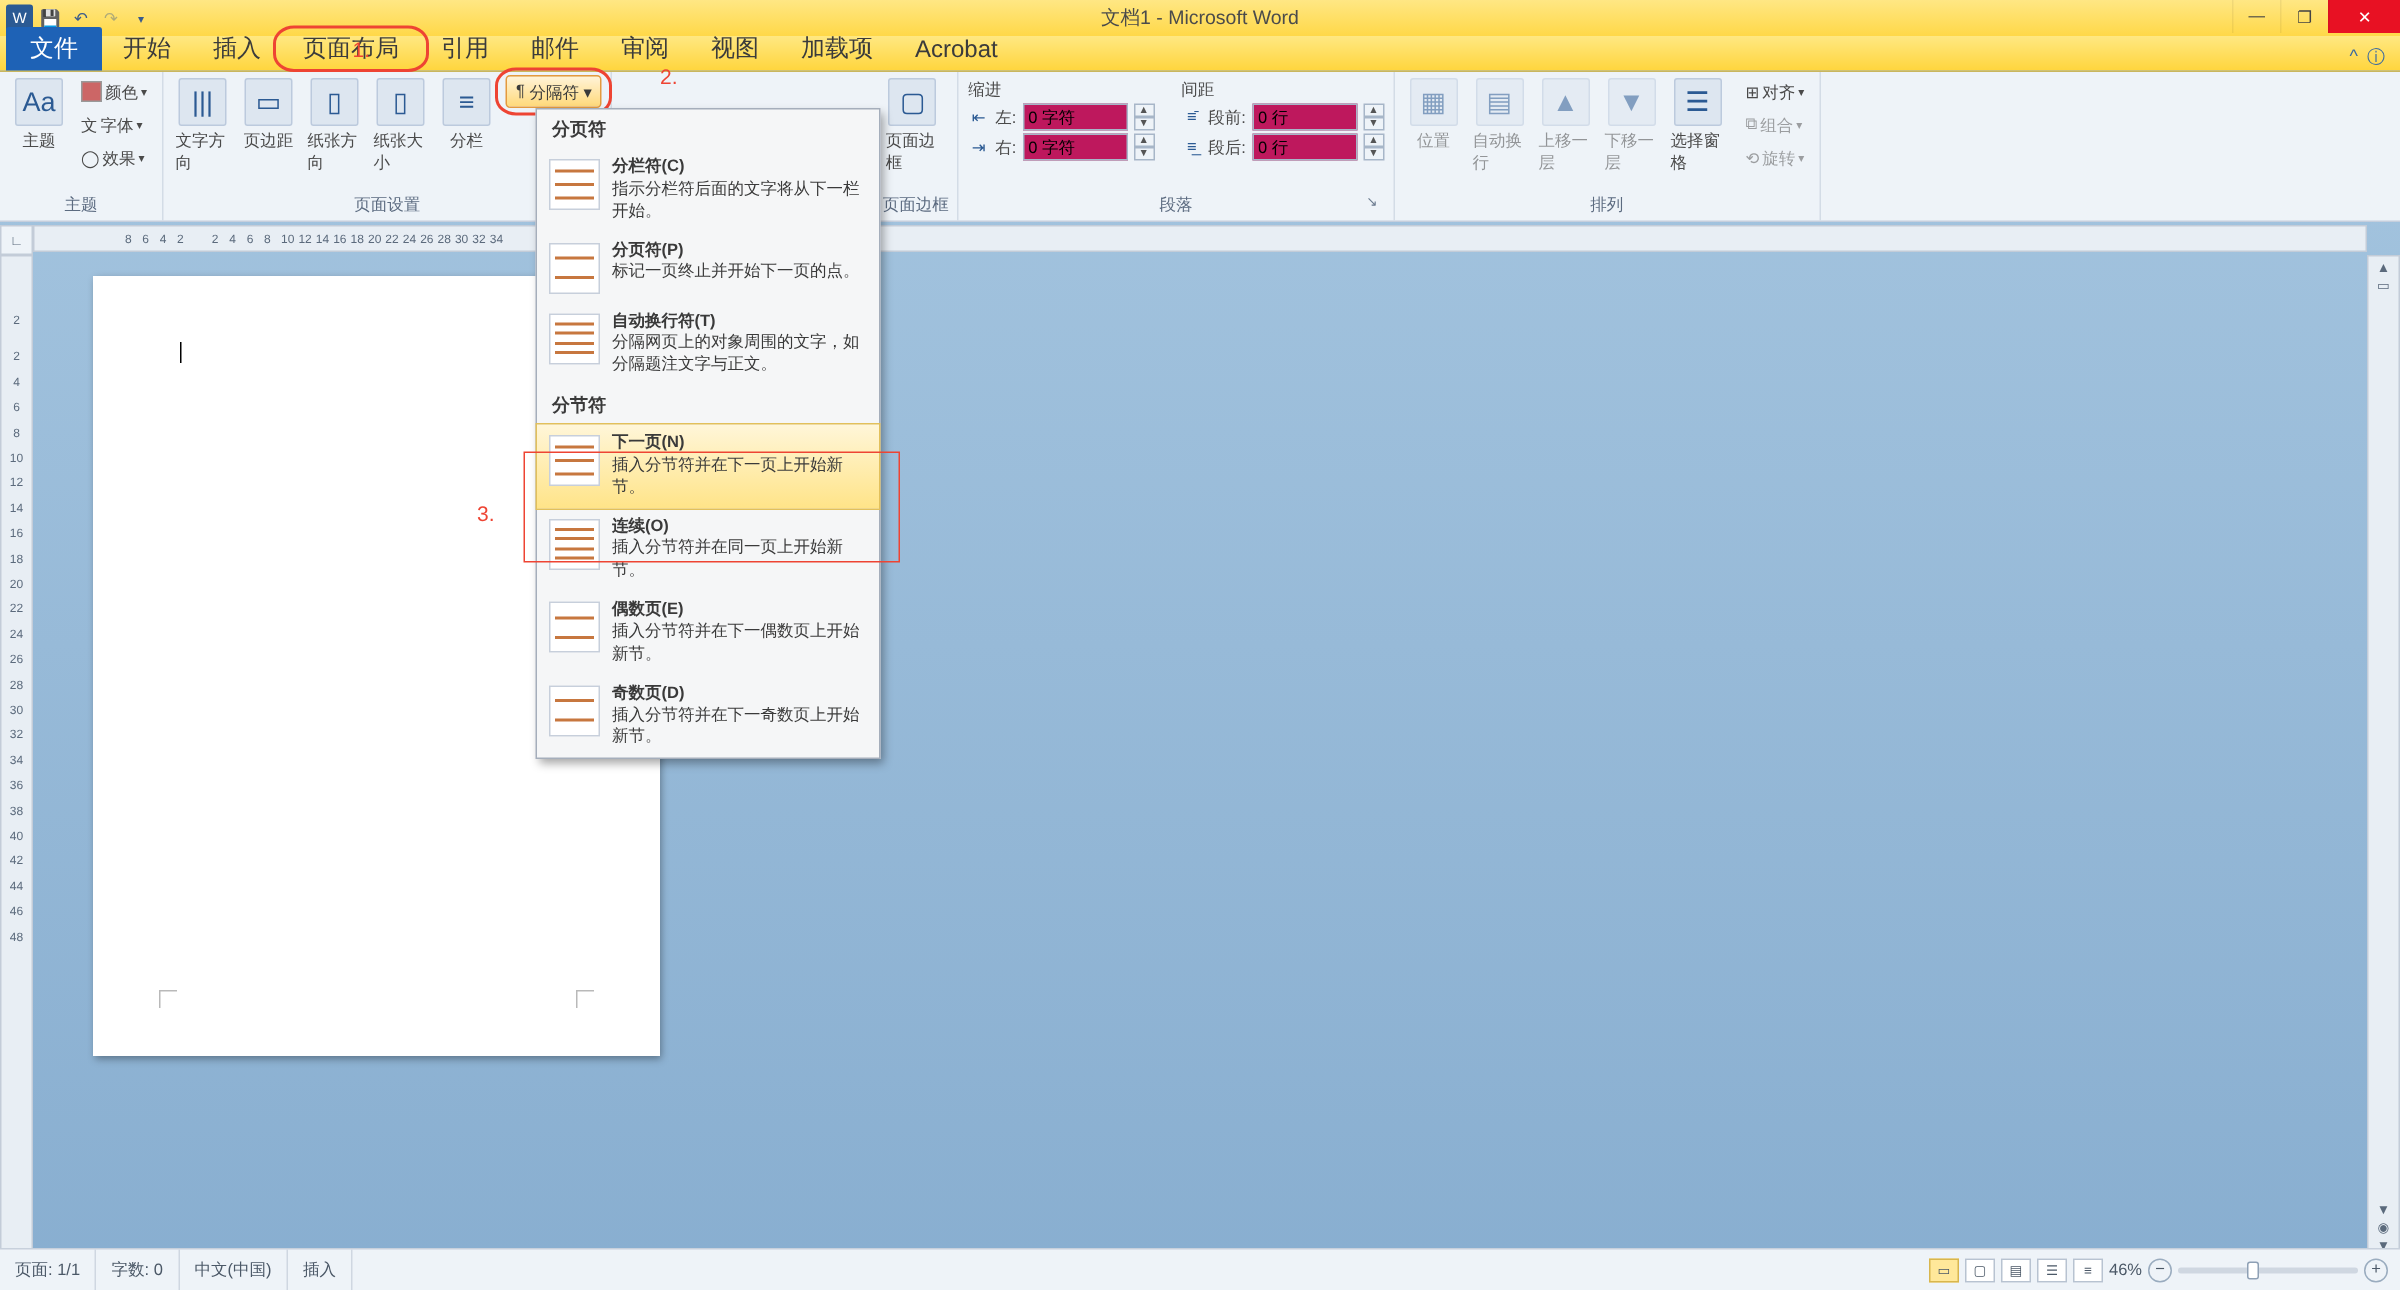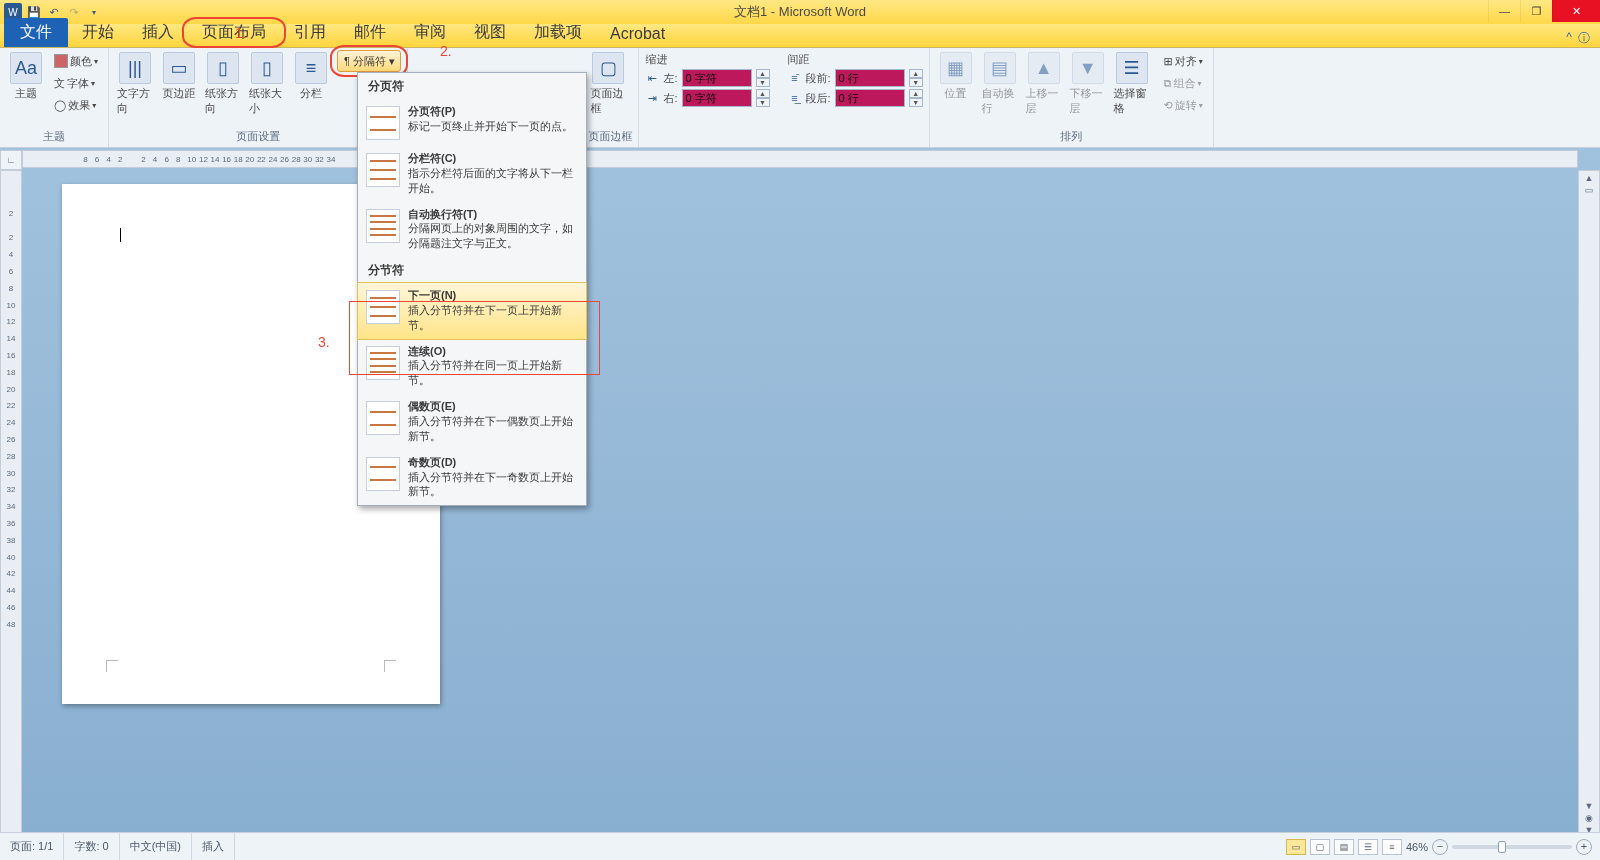--- a/index.html
+++ b/index.html
@@ -235,20 +235,21 @@
           <span class="ico">≡̲</span>
           <span>段后:</span>
           <input value="0 行" style="">
           <div class="spin-arrows">
               <span>▲</span>
               <span>▼</span>
             </div>
         </div>
       </div>
     </div>
+    <div class="group-label"><span>段落</span><span class="launcher">↘</span></div>
   </div>
 
   <div class="group">
     <div class="group-body">
       <div class="big-btn" style="opacity:.55">
           <div class="ico">▦</div>
           <span>位置</span>
         </div>
       <div class="big-btn" style="opacity:.55">
           <div class="ico">▤</div>
@@ -291,35 +292,35 @@
 <div class="annot" style="left:235px; top:25px;">1.</div>
 <div class="annot" style="left:440px; top:43px;">2.</div>
 <div class="annot" style="left:318px; top:334px;">3.</div>
 
 <div class="menu">
   <div class="menu-header">分页符</div>
   <div class="menu-item">
       <div class="mi-ico">
         <span></span>
         <span></span>
+        <span></span>
+      </div>
+      <div class="mi-txt">
+        <span class="mi-title">分栏符(C)</span>
+        <span>指示分栏符后面的文字将从下一栏开始。</span>
+      </div>
+    </div>
+  <div class="menu-item">
+      <div class="mi-ico">
+        <span></span>
+        <span></span>
       </div>
       <div class="mi-txt">
         <span class="mi-title">分页符(P)</span>
         <span>标记一页终止并开始下一页的点。</span>
-      </div>
-    </div>
-  <div class="menu-item">
-      <div class="mi-ico">
-        <span></span>
-        <span></span>
-        <span></span>
-      </div>
-      <div class="mi-txt">
-        <span class="mi-title">分栏符(C)</span>
-        <span>指示分栏符后面的文字将从下一栏开始。</span>
       </div>
     </div>
   <div class="menu-item">
       <div class="mi-ico">
         <span></span>
         <span></span>
         <span></span>
         <span></span>
       </div>
       <div class="mi-txt">

